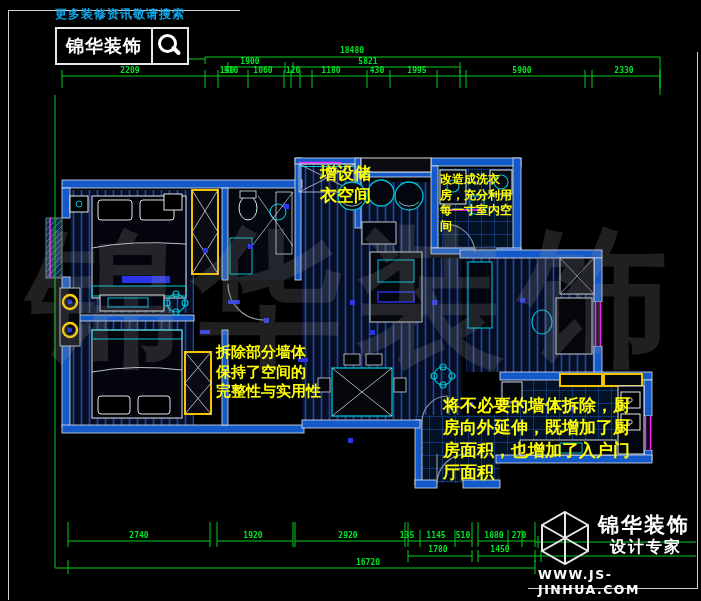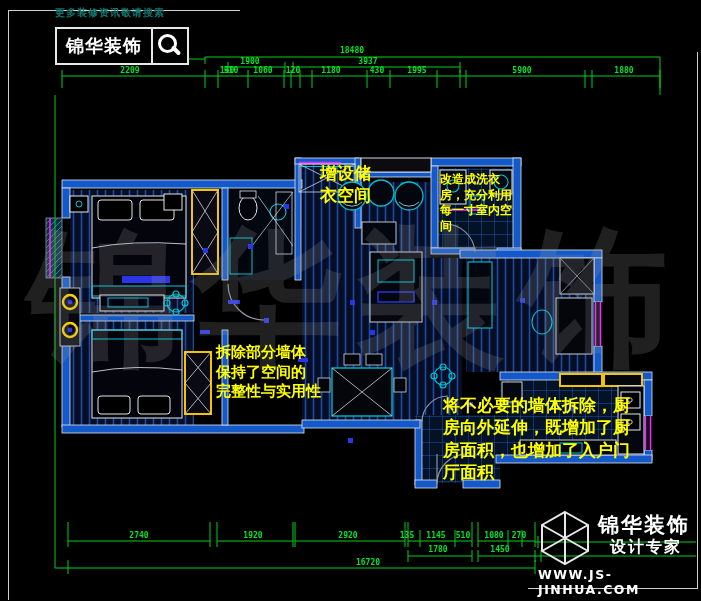--- a/index.html
+++ b/index.html
@@ -7,21 +7,21 @@
           font-family:"DejaVu Sans",sans-serif;}
   .wline{position:absolute;background:#cfcfcf;}
   .dimlbl{position:absolute;color:#00e428;font:bold 8px "DejaVu Sans Mono",monospace;
           transform:translateX(-50%);white-space:nowrap;z-index:3;letter-spacing:0;}
   .anno{position:absolute;color:#ffff00;font-weight:bold;white-space:pre-line;
         line-height:1.3;z-index:6;font-family:"DejaVu Sans",sans-serif;}
   #watermark{position:absolute;left:28px;top:222px;width:680px;font-size:150px;line-height:1;
         font-weight:bold;letter-spacing:14px;color:rgba(158,158,158,0.20);z-index:2;
         font-family:"DejaVu Serif",serif;pointer-events:none;white-space:nowrap;}
   
-  #hdr-hint{position:absolute;left:55px;top:6px;color:#0f766e;font-size:10px;font-weight:bold;z-index:7;letter-spacing:1px;}
+  #hdr-hint{position:absolute;left:55px;top:6px;color:#0ea5e9;font-size:12px;font-weight:bold;z-index:7;letter-spacing:1px;}
   #hdr-box{position:absolute;left:55px;top:27px;width:130px;height:34px;border:2px solid #e8e8e8;
            display:flex;z-index:7;background:#000;}
   #hdr-brand{flex:1;color:#fff;font-size:18px;font-weight:bold;display:flex;align-items:center;
            justify-content:center;border-right:2px solid #e8e8e8;letter-spacing:1px;}
   #hdr-search{width:34px;display:flex;align-items:center;justify-content:center;position:relative;}
   .mag-circle{display:block;width:13px;height:13px;border:3px solid #fff;border-radius:50%;position:absolute;left:5px;top:5px;}
   .mag-handle{display:block;width:4px;height:11px;background:#fff;position:absolute;left:21px;top:16px;
           transform:rotate(-45deg);border-radius:2px;}
   
   #footer{position:absolute;left:528px;top:505px;width:173px;height:96px;z-index:7;}
@@ -281,31 +281,31 @@
   <div id="hdr-box">
     <div id="hdr-brand">锦华装饰</div>
     <div id="hdr-search">
       <span class="mag-circle"></span>
       <span class="mag-handle"></span>
     </div>
   </div>
 
   <span class="dimlbl" style="left:352px;top:46px;">18480</span>
   <span class="dimlbl" style="left:250px;top:57px;">1900</span>
-  <span class="dimlbl" style="left:368px;top:57px;">3937</span>
+  <span class="dimlbl" style="left:368px;top:57px;">5821</span>
   <span class="dimlbl" style="left:130px;top:66px;">2209</span>
   <span class="dimlbl" style="left:207px;top:66px;margin-left:20px;">140</span>
   <span class="dimlbl" style="left:231px;top:66px;">510</span>
   <span class="dimlbl" style="left:263px;top:66px;">1060</span>
   <span class="dimlbl" style="left:293px;top:66px;">120</span>
   <span class="dimlbl" style="left:331px;top:66px;">1180</span>
   <span class="dimlbl" style="left:377px;top:66px;">430</span>
   <span class="dimlbl" style="left:417px;top:66px;">1995</span>
   <span class="dimlbl" style="left:522px;top:66px;">5900</span>
-  <span class="dimlbl" style="left:624px;top:66px;">1880</span>
+  <span class="dimlbl" style="left:624px;top:66px;">2330</span>
 
   <span class="dimlbl" style="left:139px;top:531px;">2740</span>
   <span class="dimlbl" style="left:253px;top:531px;">1920</span>
   <span class="dimlbl" style="left:348px;top:531px;">2920</span>
   <span class="dimlbl" style="left:407px;top:531px;">135</span>
   <span class="dimlbl" style="left:436px;top:531px;">1145</span>
   <span class="dimlbl" style="left:463px;top:531px;">510</span>
   <span class="dimlbl" style="left:494px;top:531px;">1080</span>
   <span class="dimlbl" style="left:519px;top:531px;text-align:right;">270</span>
   <span class="dimlbl" style="left:438px;top:545px;text-align:center;">1780</span>

